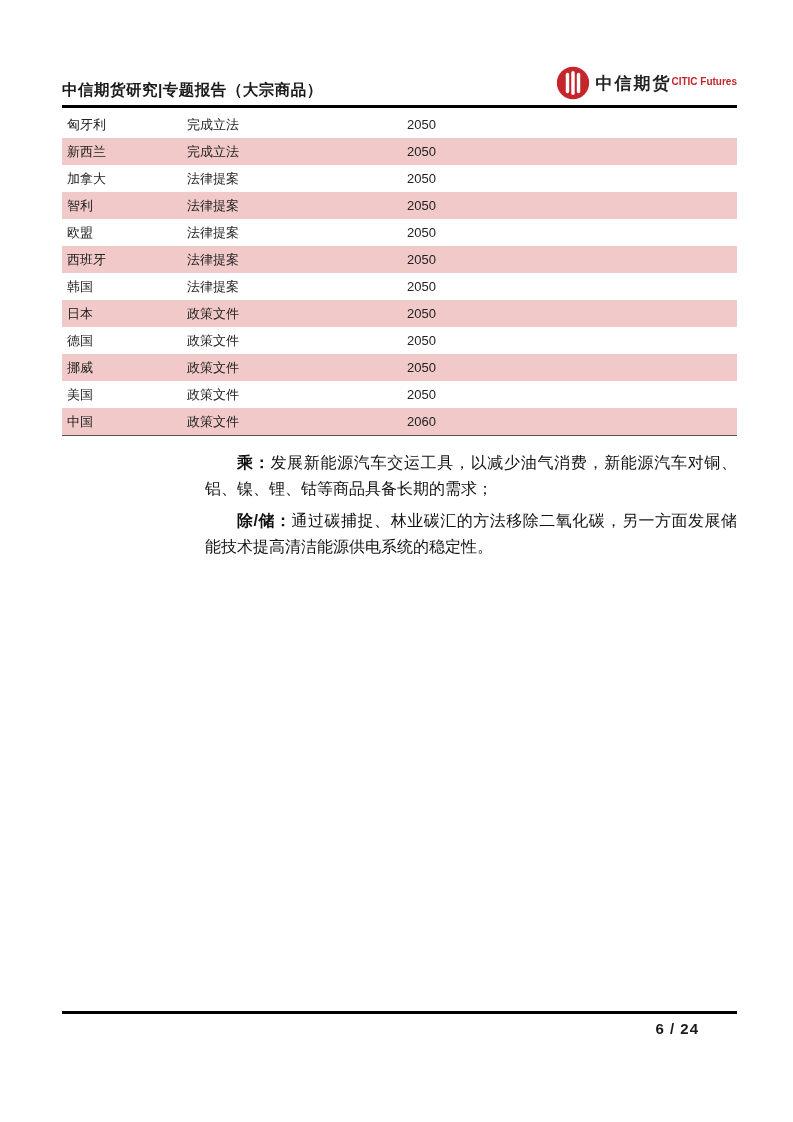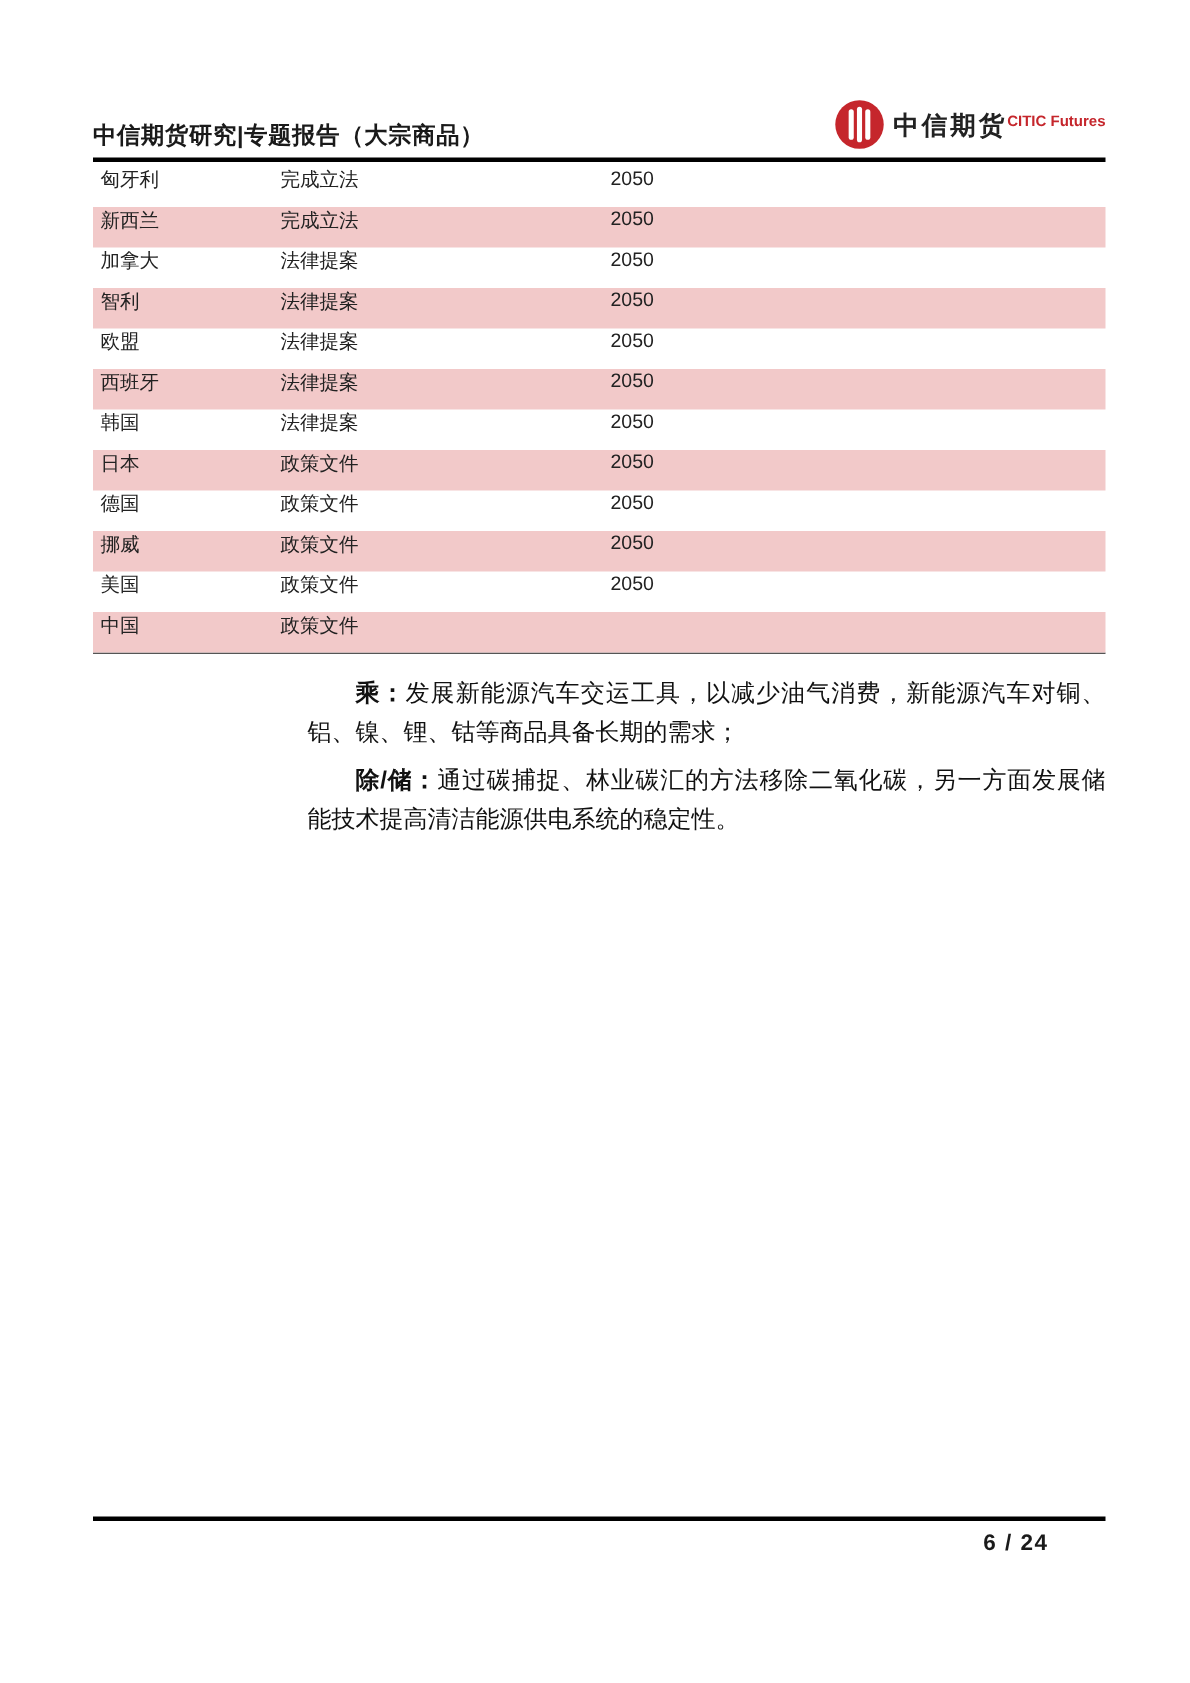--- a/index.html
+++ b/index.html
@@ -34,21 +34,21 @@
   .logo-emblem{width:34px;height:34px;display:block;}
   .logo-text{display:flex;flex-direction:row;line-height:1;}
   .logo-cn{font-size:17px;font-weight:bold;color:#222;font-family:"Liberation Serif","DejaVu Serif",serif;letter-spacing:2px;}
   .logo-en{font-size:10px;font-weight:bold;color:var(--red);margin-top:2px;}
   
   .table{
     margin-top:3px;
     border-bottom:1.5px solid #555;
   }
   .trow{
-    display:flex;align-items:flex-start;
+    display:flex;align-items:center;
     height:27px;
     font-size:13px;
     padding-left:5px;
     color:#222;
   }
   .trow.alt{background:var(--pink);}
   .cell-country{width:120px;flex:none;}
   .cell-status{width:220px;flex:none;}
   .cell-year{flex:1;}
   
@@ -161,20 +161,21 @@
           <span class="cell-year">2050</span>
         </div>
         <div class="trow">
           <span class="cell-country">美国</span>
           <span class="cell-status">政策文件</span>
           <span class="cell-year">2050</span>
         </div>
         <div class="trow alt">
           <span class="cell-country">中国</span>
           <span class="cell-status">政策文件</span>
+          <span class="cell-year">2060</span>
         </div>
       </div>
 
 
     <div class="body-block">
         <p><span class="lead">乘：</span>发展新能源汽车交运工具，以减少油气消费，新能源汽车对铜、铝、镍、锂、钴等商品具备长期的需求；</p>
         <p><span class="lead">除/储：</span>通过碳捕捉、林业碳汇的方法移除二氧化碳，另一方面发展储能技术提高清洁能源供电系统的稳定性。</p>
       </div>
 
   </div>

